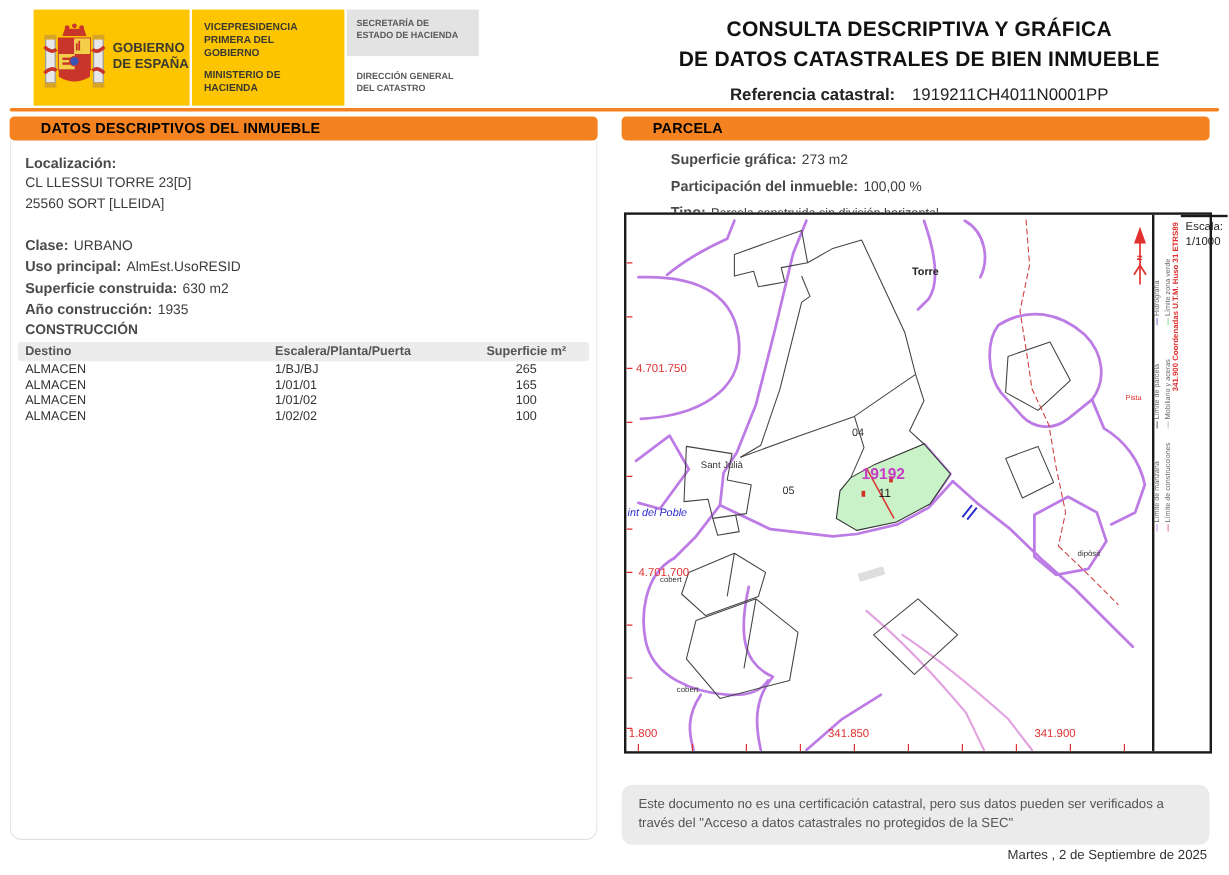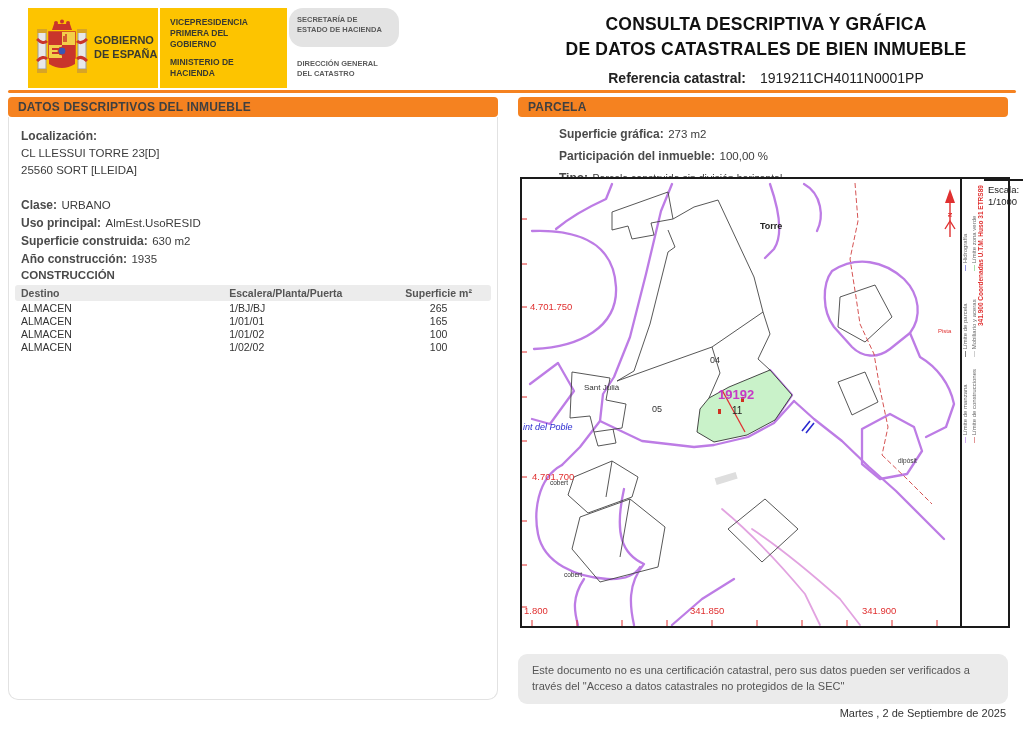--- a/index.html
+++ b/index.html
@@ -7,33 +7,33 @@
   .abs { position:absolute; }
 
   
   #logo-block { left:28px; top:8px; display:flex; }
   .ybox { background:#fdc400; height:80px; }
   #logo-arms-box { width:130px; display:flex; align-items:center; padding-left:8px; }
   #logo-gob { font-weight:bold; color:#3a3a30; font-size:11px; line-height:1.25; margin-left:6px; }
   #logo-mid { width:127px; margin-left:2px; padding:9px 0 9px 10px; display:flex; flex-direction:column; justify-content:space-between; }
   .ylabel { font-weight:bold; color:#3a3a30; font-size:8.5px; line-height:1.3; }
   #logo-right { width:110px; height:80px; margin-left:2px; display:flex; flex-direction:column; }
-  #sec-box { background:#e3e3e3; height:39px; padding:7px 0 0 8px;border-radius:14px; }
+  #sec-box { background:#e3e3e3; height:39px; padding:7px 0 0 8px; }
   #dir-box { background:#fff; height:41px; padding:12px 0 0 8px; }
   .glabel { color:#5a5a5a; font-size:7.5px; line-height:1.35; font-weight:bold; }
 
   #title-block { left:520px; top:12px; width:492px; text-align:center; color:#111; }
   .title-line { font-size:17.5px; font-weight:bold; line-height:1.45; letter-spacing:.2px; }
   #ref-line { margin-top:7px; font-size:14px; color:#222; }
   #ref-line .lbl { font-weight:bold; margin-right:14px; }
 
   #orange-rule { left:8px; top:90px; width:1008px; height:3px; background:#f58220; border-radius:2px; }
 
   
-  .sec-bar { height:20px; background:#f58220; border-radius:4px; color:#404040; font-size:12px; font-weight:bold; line-height:20px; padding-left:10px; letter-spacing:.2px; }
+  .sec-bar { height:20px; background:#f58220; border-radius:4px; color:#000000; font-size:12px; font-weight:bold; line-height:20px; padding-left:26px; letter-spacing:.2px; }
   #bar-left  { left:8px;   top:97px; width:490px; }
   #bar-right { left:518px; top:97px; width:490px; }
 
   
   #left-panel { left:8px; top:117px; width:490px; height:583px; border:1px solid #e2e2e2; border-top:none; border-radius:0 0 10px 10px; }
   .flabel { font-weight:bold; color:#4a4a4a; font-size:12px; }
   .fvalue { color:#3c3c3c; font-size:11.5px; }
   #left-panel .row { position:absolute; left:12px; white-space:nowrap; }
 
   #ctable { position:absolute; left:6px; top:168px; width:476px; font-size:10.5px; }

